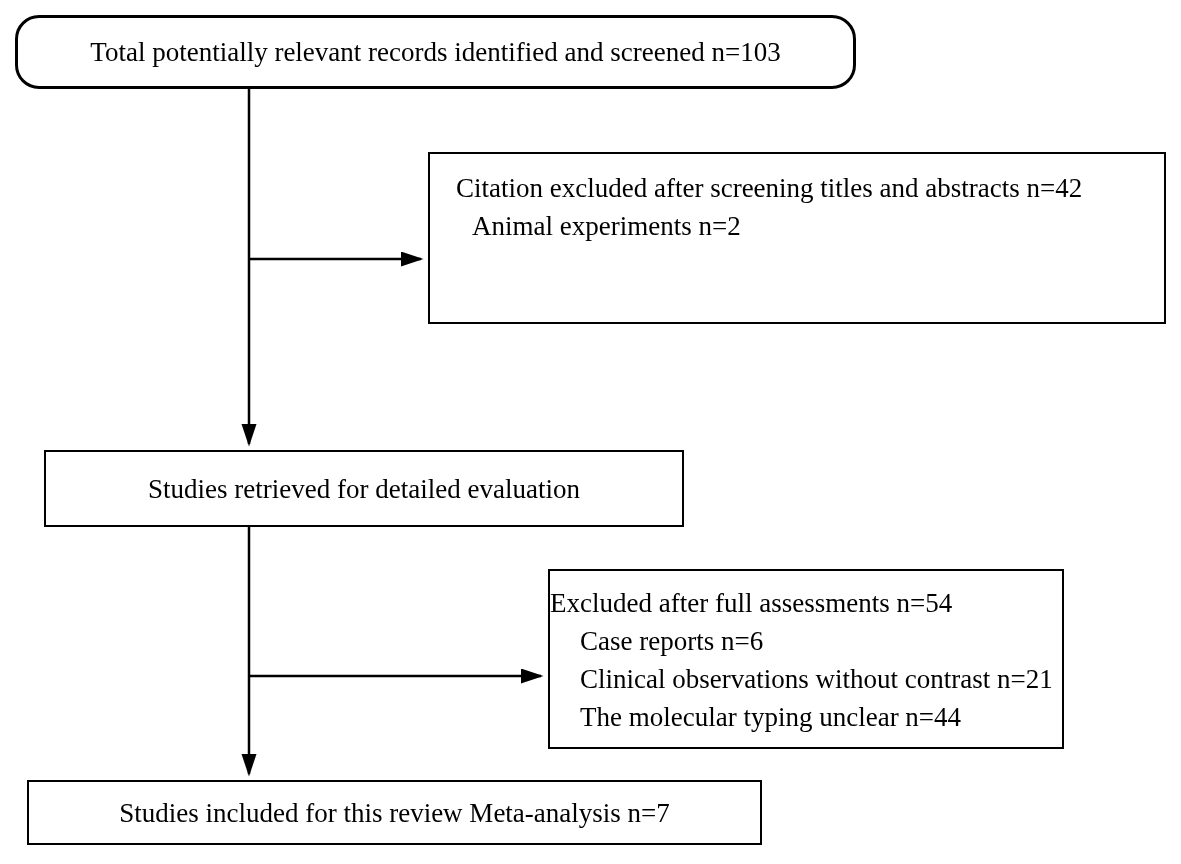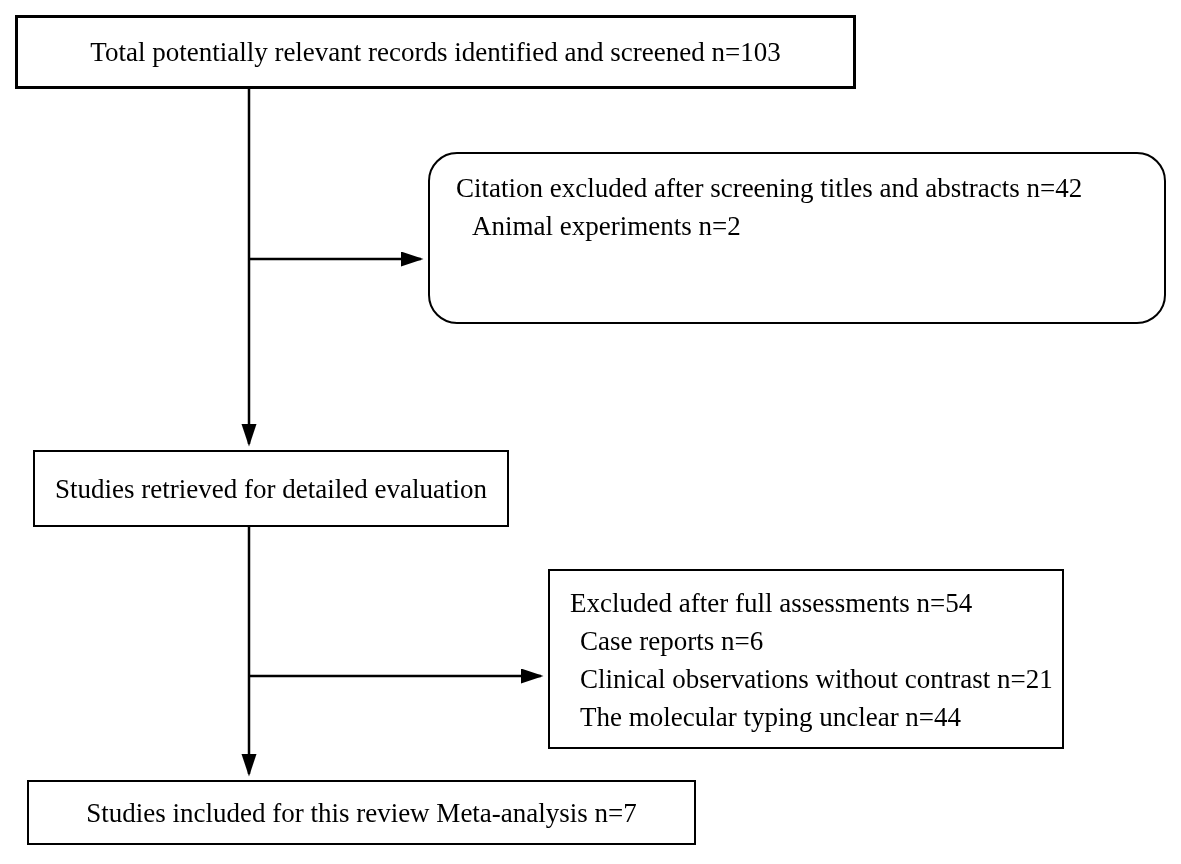--- a/index.html
+++ b/index.html
@@ -37,55 +37,55 @@
     align-items: center;
     justify-content: center;
     text-align: center;
   }
   .box-records {
     left: 15px;
     top: 15px;
     width: 841px;
     height: 74px;
     border-width: 3px;
+    border-radius: 24px;
   }
   .box-excluded-screening {
     left: 428px;
     top: 152px;
     width: 738px;
     height: 172px;
     padding-top: 15px;
-    border-radius: 29px;
   }
   .box-retrieved {
-    left: 33px;
+    left: 44px;
     top: 450px;
-    width: 476px;
+    width: 640px;
     height: 77px;
   }
   .box-excluded-full {
     left: 548px;
     top: 569px;
     width: 516px;
     height: 180px;
     padding-top: 13px;
   }
   .box-included {
     left: 27px;
     top: 780px;
-    width: 669px;
+    width: 735px;
     height: 65px;
     font-family: Liberation Serif, serif;
   }
   .line {
     white-space: nowrap;
   }
   .box-excluded-screening .line.title { padding-left: 26px; }
   .box-excluded-screening .line.item  { padding-left: 42px; }
-  .box-excluded-full .line.title { padding-left: 20px; }
+  .box-excluded-full .line.title { }
   .box-excluded-full .line.item  { padding-left: 30px; }
 </style>
 </head>
 <body>
 
 <div class="stage">
 
   <svg class="arrows" viewBox="0 0 1181 864" xmlns="http://www.w3.org/2000/svg">
     <defs>
       <marker id="arrowhead" markerWidth="10" markerHeight="8" refX="8" refY="3" orient="auto" markerUnits="strokeWidth">

